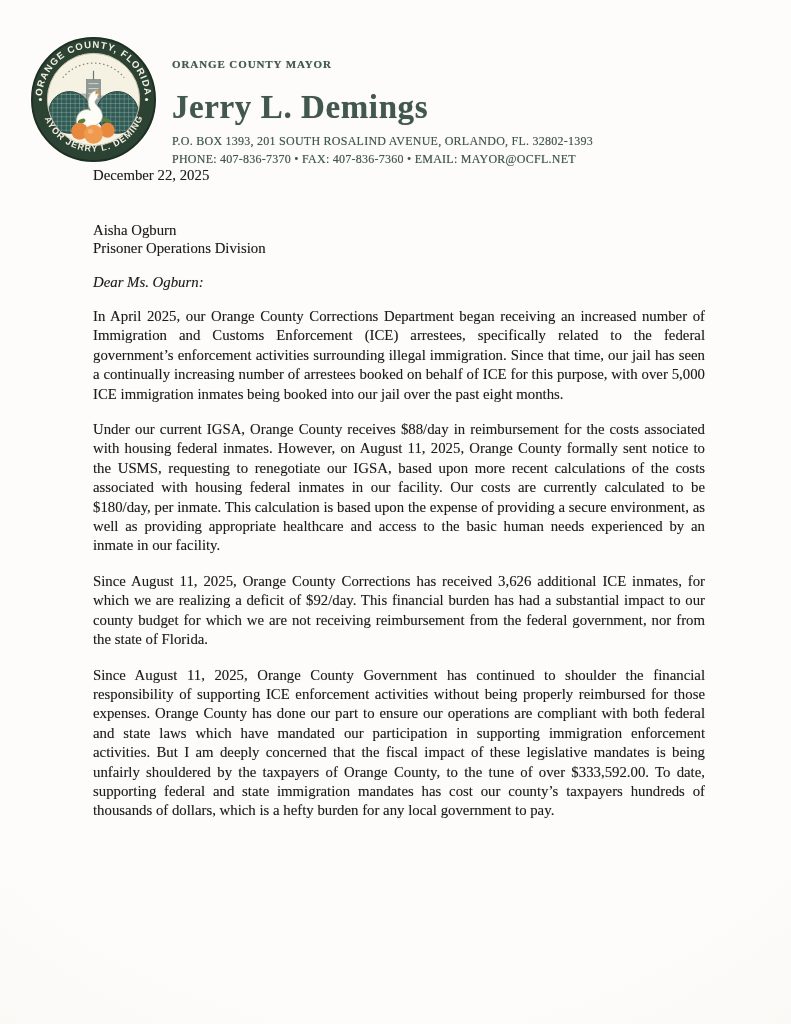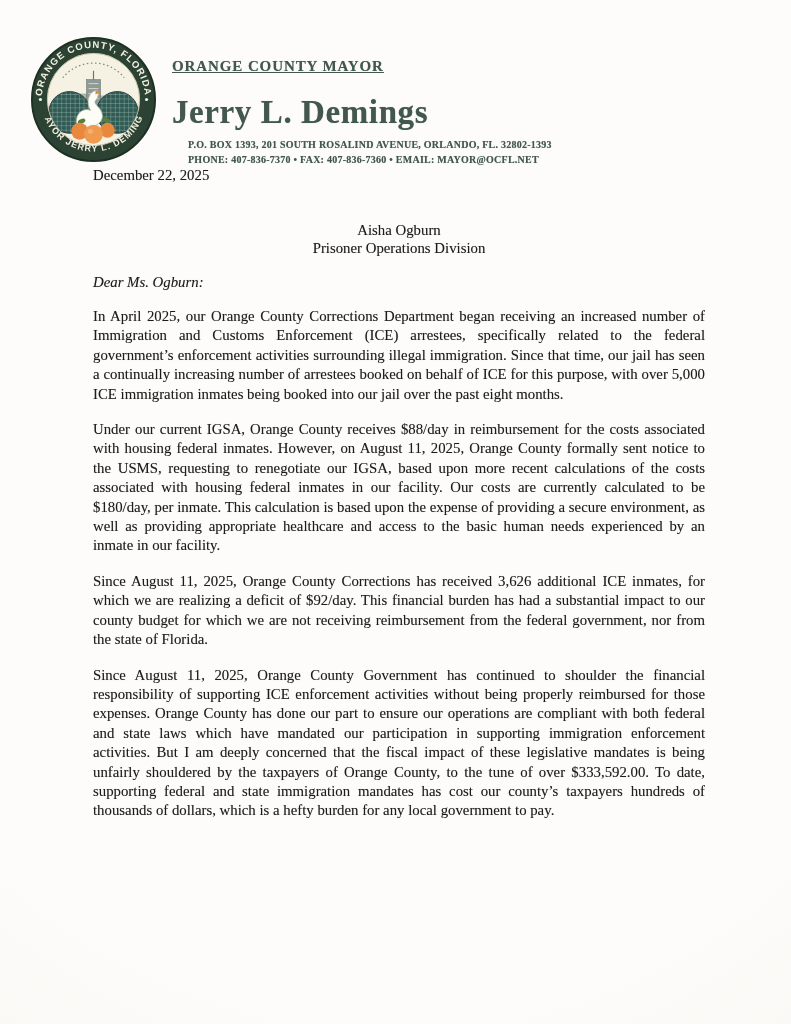--- a/index.html
+++ b/index.html
@@ -21,41 +21,40 @@
     display: flex; align-items: flex-start;
   }
   .seal { width: 127px; height: 127px; margin-right: 15px; flex: 0 0 auto; }
   .seal svg { width: 100%; height: 100%; display: block; }
   .lh-text {
     padding-top: 22px;
     color: #42584d;
     text-shadow: 0 0 0.7px rgba(66, 88, 77, 0.55);
   }
   .lh-office {
-    font-size: 15px; font-weight: 600; letter-spacing: 0.9px; text-decoration: underline;
+    font-size: 11px; font-weight: 600; letter-spacing: 0.9px;
   }
   .lh-name {
     font-size: 33px; font-weight: 700; letter-spacing: 0.6px;
     line-height: 1.08; margin: 20px 0 6px;
   }
   .lh-addr {
-    font-size: 10px; font-weight: 700; letter-spacing: 0.25px;
+    font-size: 12px; font-weight: 400; letter-spacing: 0.25px;
     line-height: 1.55;
-    margin-left: 16px;
   }
 
   
   .letter {
     position: absolute; top: 158px; left: 93px; width: 612px;
     color: #1d1c1a;
     font-size: 14.8px;
     text-shadow: 0 0 0.7px rgba(46, 44, 40, 0.4);
   }
   .date { margin: 8px 0 38px; line-height: 18px; }
-  .recipient { margin: 0; text-align: center; }
+  .recipient { margin: 0; }
   .recipient-line { margin: 0; line-height: 17.5px; }
   .salutation { margin: 16px 0 0; line-height: 18px; font-style: italic; }
   .para {
     margin: 16px 0 0;
     line-height: 19.4px;
     text-align: justify;
   }
 </style>
 </head>
 <body>

